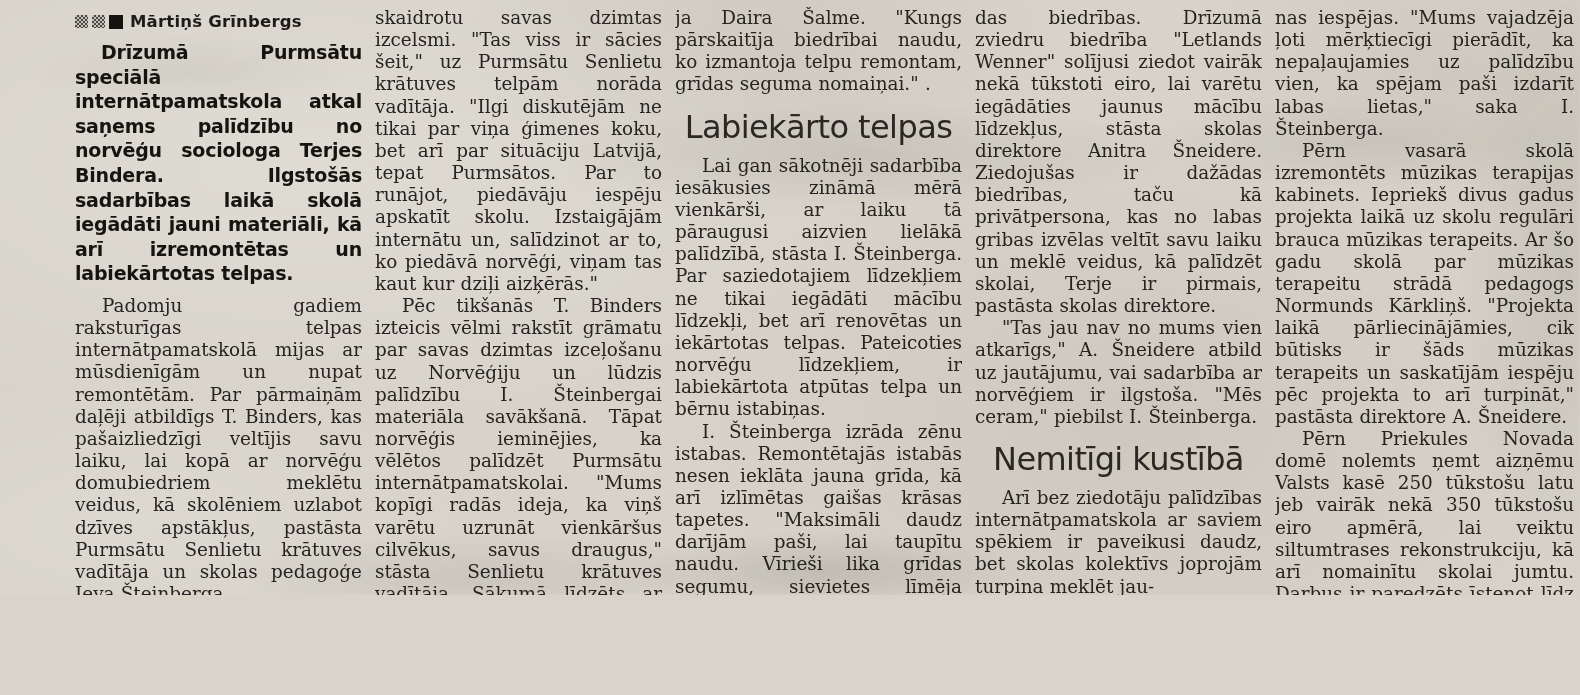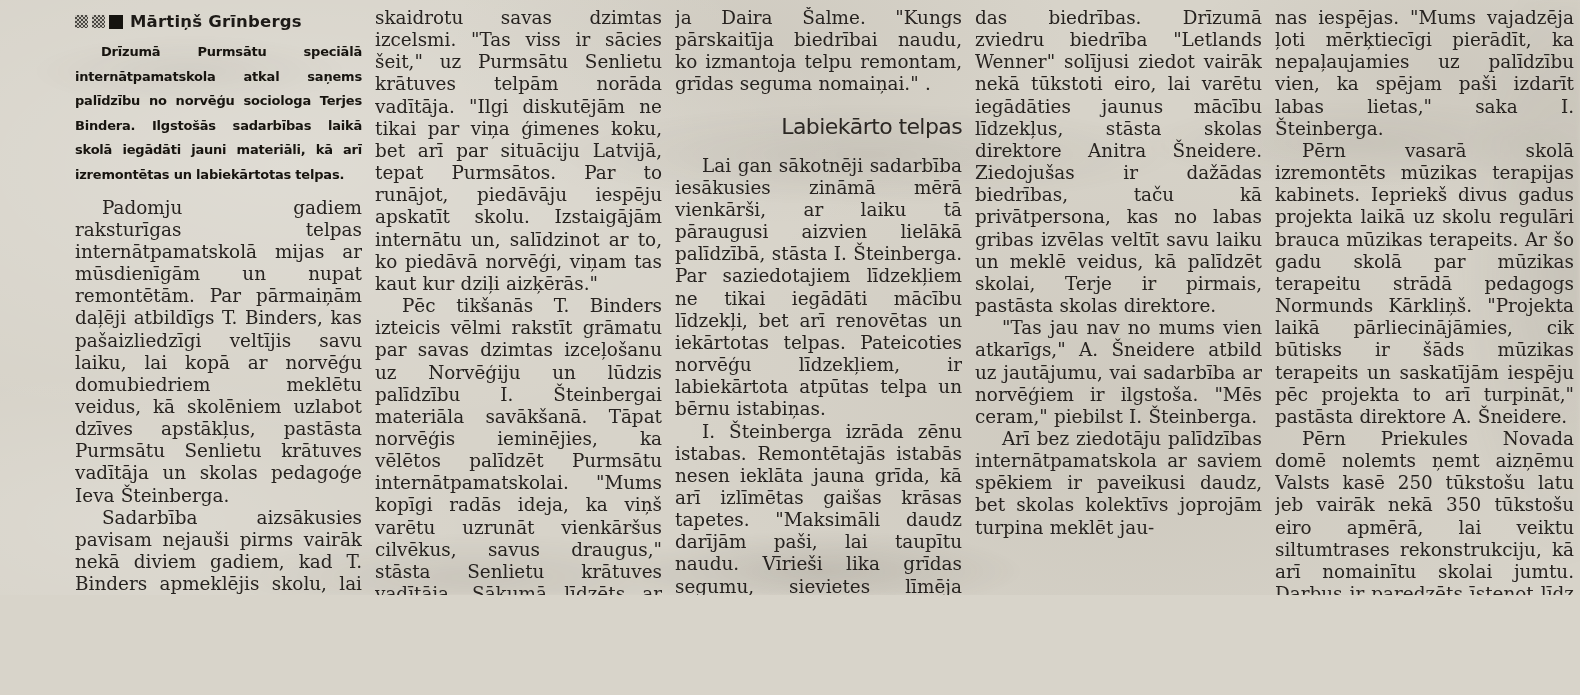--- a/index.html
+++ b/index.html
@@ -51,27 +51,27 @@
   .sq{display:inline-block;width:13px;height:13px;}
   .sq-dither{
     background:conic-gradient(#4a4843 25%, #c7c3ba 0 50%, #4a4843 0 75%, #c7c3ba 0);
     background-size:4px 4px;
   }
   .sq-solid{background:#15130f;width:14px;height:14px;}
   .byline-name{margin-left:3px;}
 
   .lead{
     font-family:"DejaVu Sans",sans-serif;font-weight:bold;
-    font-size:13px;line-height:24.6px;color:#17140f;
+    font-size:19px;line-height:24.6px;color:#17140f;
     letter-spacing:-.2px;margin:0 0 9px;text-indent:26px;
   }
   .sec-heading{
     font-family:"DejaVu Sans",sans-serif;font-weight:500;
-    font-size:22px;line-height:34px;color:#2b2723;
-    letter-spacing:-.6px;margin:14px 0 11px;text-align:right;
+    font-size:32px;line-height:34px;color:#2b2723;
+    letter-spacing:-.6px;margin:14px 0 11px;text-align:center;
   }
   .body{
     font-size:18.4px;line-height:22.15px;margin:0;
     word-spacing:.4px;
   }
   .para-indent{text-indent:27px;}
   .para-cont{text-indent:0;}
 </style>
 </head>
 <body>
@@ -97,20 +97,21 @@
     <div class="col">
         <p class="body para-cont"><span>ja Daira Šalme. "Kungs pārskaitīja biedrībai naudu, ko izmantoja telpu remontam, grīdas seguma nomaiņai." .</span></p>
         <h2 class="sec-heading">Labiekārto telpas</h2>
         <p class="body para-indent"><span>Lai gan sākotnēji sadarbība iesākusies zināmā mērā vienkārši, ar laiku tā pāraugusi aizvien lielākā palīdzībā, stāsta I. Šteinberga. Par saziedotajiem līdzekļiem ne tikai iegādāti mācību līdzekļi, bet arī renovētas un iekārtotas telpas. Pateicoties norvēģu līdzekļiem, ir labiekārtota atpūtas telpa un bērnu istabiņas.</span></p>
         <p class="body para-indent"><span>I. Šteinberga izrāda zēnu istabas. Remontētajās istabās nesen ieklāta jauna grīda, kā arī izlīmētas gaišas krāsas tapetes. "Maksimāli daudz darījām paši, lai taupītu naudu. Vīrieši lika grīdas segumu, sievietes līmēja tapetes, lai nebūtu kādam citam jāmaksā par šo darbu," piebilst pedagoģe.</span></p>
         <p class="body para-indent"><span>Skolai jau vairākus gadus ar ziedojumiem palīdzējušas dažā-</span></p>
       </div>
     <div class="col">
         <p class="body para-cont"><span>das biedrības. Drīzumā zviedru biedrība "Letlands Wenner" solījusi ziedot vairāk nekā tūkstoti eiro, lai varētu iegādāties jaunus mācību līdzekļus, stāsta skolas direktore Anitra Šneidere. Ziedojušas ir dažādas biedrības, taču kā privātpersona, kas no labas gribas izvēlas veltīt savu laiku un meklē veidus, kā palīdzēt skolai, Terje ir pirmais, pastāsta skolas direktore.</span></p>
         <p class="body para-indent"><span>"Tas jau nav no mums vien atkarīgs," A. Šneidere atbild uz jautājumu, vai sadarbība ar norvēģiem ir ilgstoša. "Mēs ceram," piebilst I. Šteinberga.</span></p>
+        <h2 class="sec-heading">Nemitīgi kustībā</h2>
         <p class="body para-indent"><span>Arī bez ziedotāju palīdzības internātpamatskola ar saviem spēkiem ir paveikusi daudz, bet skolas kolektīvs joprojām turpina meklēt jau-</span></p>
       </div>
     <div class="col">
         <p class="body para-cont"><span>nas iespējas. "Mums vajadzēja ļoti mērķtiecīgi pierādīt, ka nepaļaujamies uz palīdzību vien, ka spējam paši izdarīt labas lietas," saka I. Šteinberga.</span></p>
         <p class="body para-indent"><span>Pērn vasarā skolā izremontēts mūzikas terapijas kabinets. Iepriekš divus gadus projekta laikā uz skolu regulāri brauca mūzikas terapeits. Ar šo gadu skolā par mūzikas terapeitu strādā pedagogs Normunds Kārkliņš. "Projekta laikā pārliecinājāmies, cik būtisks ir šāds mūzikas terapeits un saskatījām iespēju pēc projekta to arī turpināt," pastāsta direktore A. Šneidere.</span></p>
         <p class="body para-indent"><span>Pērn Priekules Novada domē nolemts ņemt aizņēmu Valsts kasē 250 tūkstošu latu jeb vairāk nekā 350 tūkstošu eiro apmērā, lai veiktu siltumtrases rekonstrukciju, kā arī nomainītu skolai jumtu. Darbus ir paredzēts īstenot līdz nākamā mācību gada sākumam. "Daudz siltuma nelietderīgi aiziet gaisā. Tā pašlaik ir lielākā problēma," norāda direktore.</span></p>
       </div>
   </div>
 </div>
 

